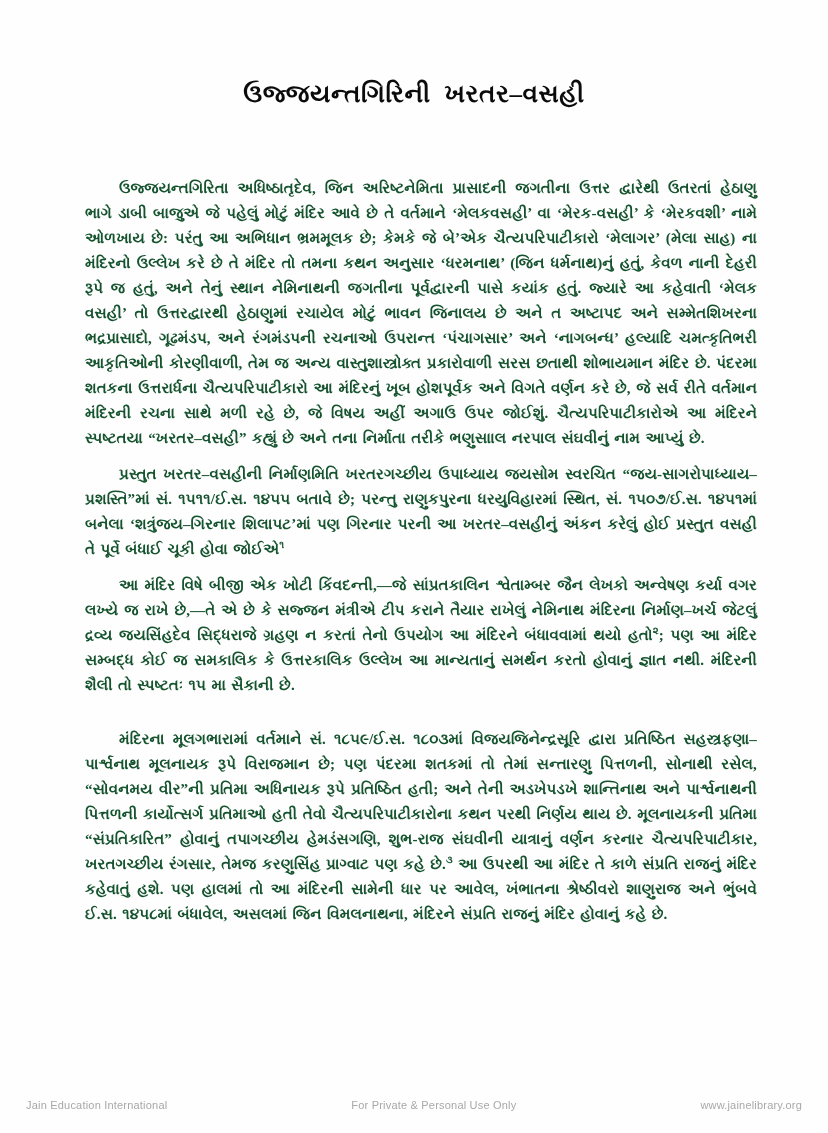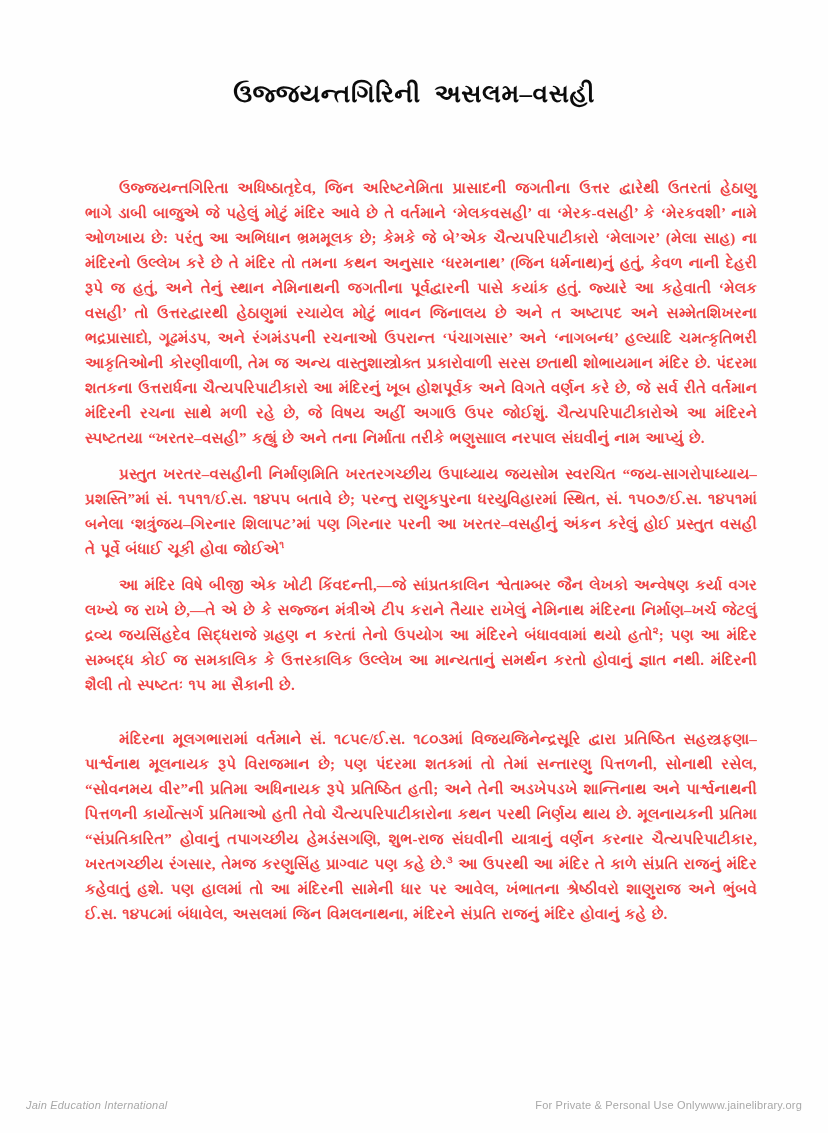--- a/index.html
+++ b/index.html
@@ -55,21 +55,21 @@
   .body-block {
     position: absolute;
     top: 176px;
     left: 85px;
     width: 672px;
   }
   .para {
     font-family: "Liberation Serif", "DejaVu Sans", serif;
     font-size: 15.1px;
     font-weight: 700;
-    color: #ef4444;
+    color: #14532d;
     line-height: 25.0px;
     text-align: justify;
     text-justify: inter-word;
     margin: 0 0 11px 0;
     text-indent: 34px;
     word-spacing: 1.5px;
     letter-spacing: 0.1px;
     -webkit-font-smoothing: none;
   }
   .para:last-child {
@@ -98,31 +98,31 @@
     padding: 0 26px;
     box-sizing: border-box;
   }
   .footer-item {
     font-family: "Liberation Sans", sans-serif;
     font-size: 11px;
     color: #a8a8a8;
     letter-spacing: 0.2px;
     white-space: nowrap;
   }
-  .footer-left  { text-align: center;   flex: 0 0 auto; font-style: italic; }
-  .footer-center{ text-align: right; flex: 1 1 auto; }
+  .footer-left  { text-align: center;   flex: 0 0 auto; }
+  .footer-center{ text-align: center; flex: 1 1 auto; }
   .footer-right { text-align: center;  flex: 0 0 auto; }
 </style>
 </head>
 <body>
 
 <div class="page">
 
   <div class="title-block">
-    <h1 class="doc-title">ઉજ્જયન્તગિરિની  અસલમ–વસહી</h1>
+    <h1 class="doc-title">ઉજ્જયન્તગિરિની  ખરતર–વસહી</h1>
   </div>
 
   <div class="body-block">
 
     <p class="para p1"><span>ઉજ્જયન્તગિરિતા અધિષ્ઠાતૃદેવ, જિન અરિષ્ટનેમિતા પ્રાસાદની જગતીના ઉત્તર દ્વારેથી ઉતરતાં હેઠાણુ ભાગે ડાબી બાજુએ જે પહેલું મોટું મંદિર આવે છે તે વર્તમાને ‘મેલકવસહી’ વા ‘મેરક-વસહી’ કે ‘મેરકવશી’ નામે ઓળખાય છે: પરંતુ આ અભિધાન ભ્રમમૂલક છે; કેમકે જે બે’એક ચૈત્યપરિપાટીકારો ‘મેલાગર’ (મેલા સાહ) ના મંદિરનો ઉલ્લેખ કરે છે તે મંદિર તો તમના કથન અનુસાર ‘ધરમનાથ’ (જિન ધર્મનાથ)નું હતું, કેવળ નાની દેહરી રૂપે જ હતું, અને તેનું સ્થાન નેમિનાથની જગતીના પૂર્વદ્વારની પાસે કયાંક હતું. જ્યારે આ કહેવાતી ‘મેલક વસહી’ તો ઉત્તરદ્વારથી હેઠાણુમાં રચાયેલ મોટું ભાવન જિનાલય છે અને ત અષ્ટાપદ અને સમ્મેતશિખરના ભદ્રપ્રાસાદો, ગૂઢમંડપ, અને રંગમંડપની રચનાઓ ઉપરાન્ત ‘પંચાગસાર’ અને ‘નાગબન્ધ’ હલ્યાદિ ચમત્કૃતિભરી આકૃતિઓની કોરણીવાળી, તેમ જ અન્ય વાસ્તુશાસ્ત્રોક્ત પ્રકારોવાળી સરસ છતાથી શોભાયમાન મંદિર છે. પંદરમા શતકના ઉત્તરાર્ધના ચૈત્યપરિપાટીકારો આ મંદિરનું ખૂબ હોશપૂર્વક અને વિગતે વર્ણન કરે છે, જે સર્વ રીતે વર્તમાન મંદિરની રચના સાથે મળી રહે છે, જે વિષય અહીં અગાઉ ઉપર જોઈશું. ચૈત્યપરિપાટીકારોએ આ મંદિરને સ્પષ્ટતયા “ખરતર–વસહી” કહ્યું છે અને તના નિર્માતા તરીકે ભણુસાાલ નરપાલ સંઘવીનું નામ આપ્યું છે.</span></p>
 
     <p class="para p2"><span>પ્રસ્તુત ખરતર–વસહીની નિર્માણમિતિ ખરતરગચ્છીય ઉપાધ્યાય જયસોમ સ્વરચિત “જય-સાગરોપાધ્યાય–પ્રશસ્તિ”માં સં. ૧૫૧૧/ઈ.સ. ૧૪૫૫ બતાવે છે; પરન્તુ રાણુકપુરના ધરયુવિહારમાં સ્થિત, સં. ૧૫૦૭/ઈ.સ. ૧૪૫૧માં બનેલા ‘શત્રુંજય–ગિરનાર શિલાપટ’માં પણ ગિરનાર પરની આ ખરતર–વસહીનું અંકન કરેલું હોઈ પ્રસ્તુત વસહી તે પૂર્વે બંધાઈ ચૂકી હોવા જોઈએ</span><sup class="fn">૧</sup></p>
 
     <p class="para p3"><span>આ મંદિર વિષે બીજી એક ખોટી કિંવદન્તી,—જે સાંપ્રતકાલિન શ્વેતામ્બર જૈન લેખકો અન્વેષણ કર્યા વગર લખ્યે જ રાખે છે,—તે એ છે કે સજ્જન મંત્રીએ ટીપ કરાને તૈયાર રાખેલું નેમિનાથ મંદિરના નિર્માણ–ખર્ચ જેટલું દ્રવ્ય જયસિંહદેવ સિદ્ધરાજે ગ્રહણ ન કરતાં તેનો ઉપયોગ આ મંદિરને બંધાવવામાં થયો હતો</span><sup class="fn">૨</sup><span>; પણ આ મંદિર સમ્બદ્ધ કોઈ જ સમકાલિક કે ઉત્તરકાલિક ઉલ્લેખ આ માન્યતાનું સમર્થન કરતો હોવાનું જ્ઞાત નથી. મંદિરની શૈલી તો સ્પષ્ટતઃ ૧૫ મા સૈકાની છે.</span></p>
 

